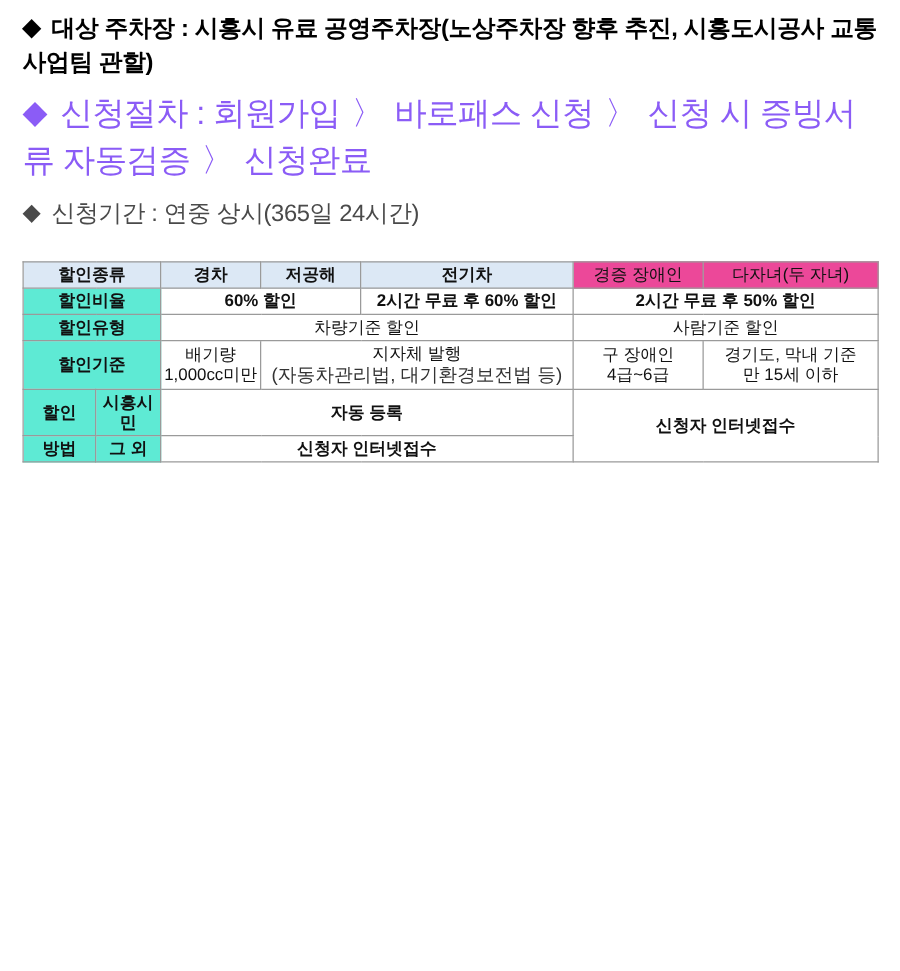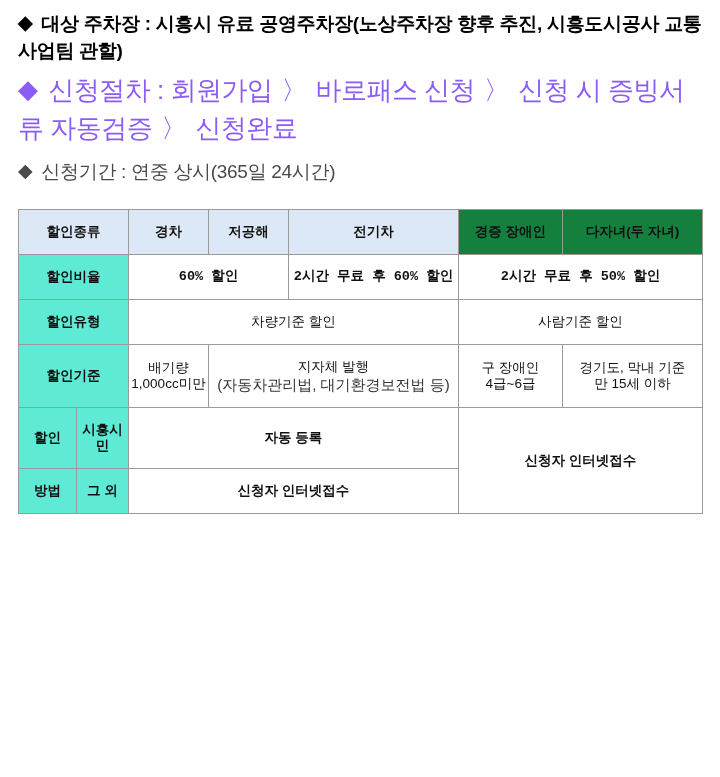--- a/index.html
+++ b/index.html
@@ -61,51 +61,51 @@
     border-collapse: collapse;
     margin: 12px 18px 0 18px;
     width: 684px;
     table-layout: fixed;
   }
   table.dtab td {
     border: 1px solid #9a9a9a;
     text-align: center;
     vertical-align: middle;
     font-size: 13.5px;
-    padding: 14px 1px;
+    padding: 2px 1px;
     line-height: 1.2;
     color: #111;
   }
   .hdr {
     background: #dce8f5;
     font-weight: bold;
     font-size: 14px;
   }
   .hdr-orange {
-    background: #15803d;
-    font-weight: bold;
+    background: #ec4899;
+    font-weight: normal;
     font-size: 14px;
   }
   .rowlabel {
     background: #5eead4;
     font-weight: bold;
     font-size: 14px;
   }
   .blueval {
     color: #2b2be0;
     font-weight: bold;
     font-size: 16px;
   }
   .small {
     font-size: 15px;
     color: #333;
     display: block;
     line-height: 1.15;
   }
-  .cellbold { font-weight: bold; font-size: 14px; font-family: Liberation Mono, monospace; }
+  .cellbold { font-weight: bold; font-size: 14px; }
   .two-line { font-size: 13px; line-height: 1.25; }
 </style>
 </head>
 <body>
 
 <div class="page">
 
   <div class="body-text">
 
     <p class="para p-bold">

